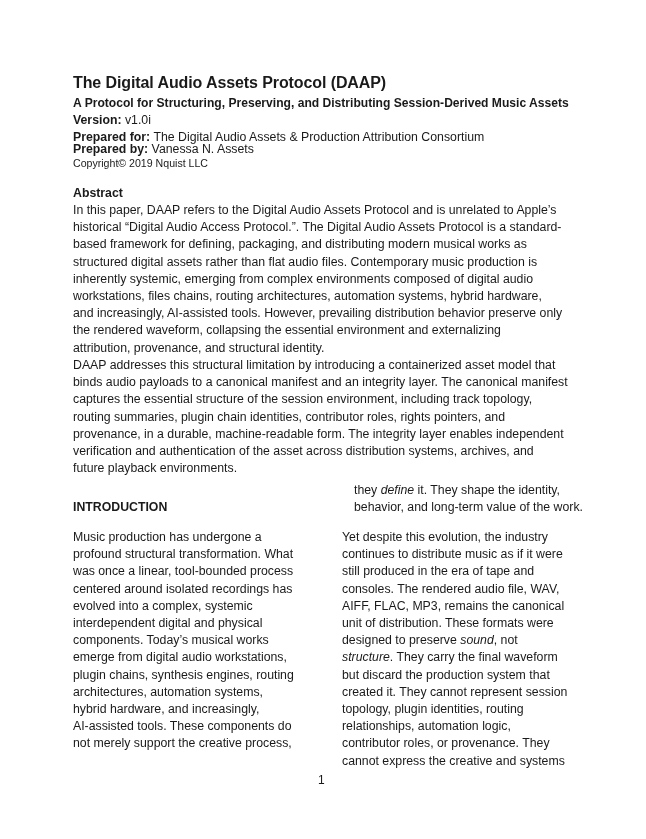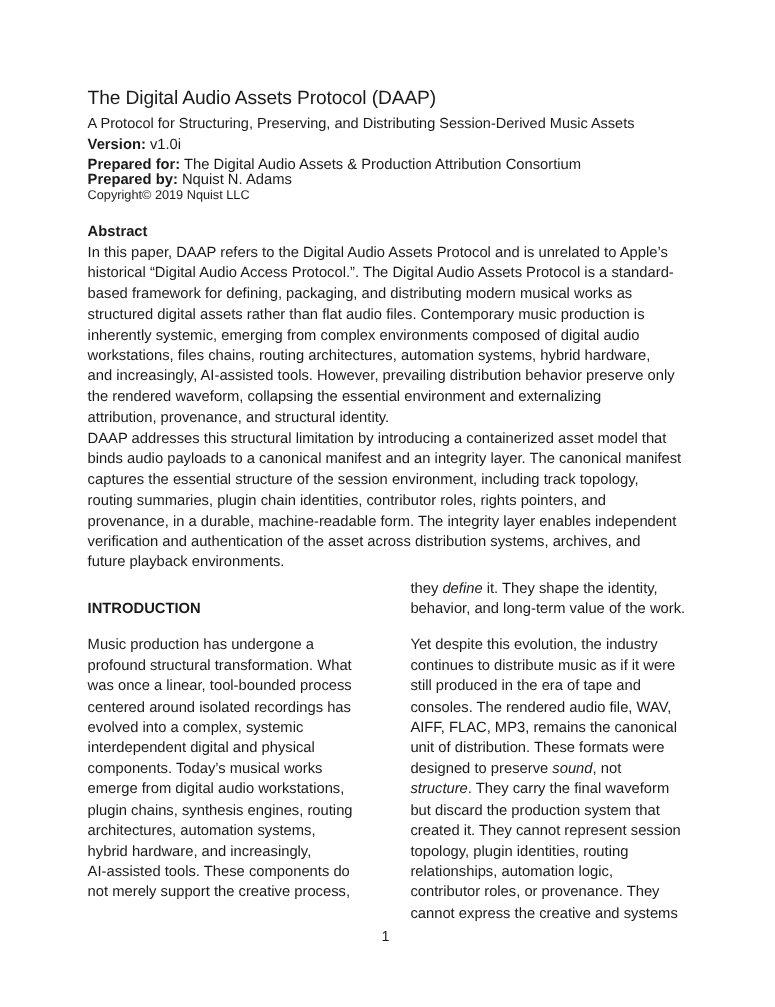--- a/index.html
+++ b/index.html
@@ -1,20 +1,20 @@
 <!DOCTYPE html>
 <html><head>
 <meta charset="utf-8">
 <style>
   html, body { margin: 0; padding: 0; background: #ffffff; }
   body { width: 646px; height: 839px; position: relative; overflow: hidden;
          font-family: "Liberation Sans", "DejaVu Sans", sans-serif; color: #1a1a1a; }
   .page { position: absolute; left: 73px; top: 0; width: 500px; }
-  .title { position: absolute; top: 74px; left: 0; font-size: 16px; font-weight: normal; white-space: nowrap; letter-spacing: -0.1px; }
-  .subtitle { position: absolute; top: 96px; left: 0; font-size: 12.1px; font-weight: normal; white-space: nowrap; }
+  .title { position: absolute; top: 74px; left: 0; font-size: 16px; font-weight: bold; white-space: nowrap; letter-spacing: -0.1px; }
+  .subtitle { position: absolute; top: 96px; left: 0; font-size: 12.1px; font-weight: bold; white-space: nowrap; }
   .meta { position: absolute; left: 0; font-size: 12.3px; white-space: nowrap; }
   .meta b { font-weight: bold; }
   .copyright { position: absolute; top: 157px; left: 0; font-size: 10.6px; white-space: nowrap; }
   .abs-head { position: absolute; top: 186px; left: 0; font-size: 12.3px; font-weight: bold; }
   .para { position: absolute; left: 0; font-size: 12.3px; line-height: 17.2px; }
   .para .ln { display: block; white-space: nowrap; }
   .col { position: absolute; font-size: 12.3px; line-height: 17.2px; width: 250px; }
   .col .ln { display: block; white-space: nowrap; }
   .intro-head { position: absolute; top: 500px; left: 0; font-size: 12.3px; font-weight: bold; }
   .pagenum { position: absolute; top: 773px; left: 318px; font-size: 12px; }
@@ -27,21 +27,21 @@
   <div class="title">The Digital Audio Assets Protocol (DAAP)</div>
   <div class="subtitle">A Protocol for Structuring, Preserving, and Distributing Session-Derived Music Assets</div>
 
   <div class="meta" style="top:113px">
     <b>Version:</b><span> v1.0i</span>
   </div>
   <div class="meta" style="top:130px">
     <b>Prepared for:</b><span> The Digital Audio Assets &amp; Production Attribution Consortium</span>
   </div>
   <div class="meta" style="top:147px;top:142px">
-    <b>Prepared by:</b><span> Nquist N. Adams</span>
+    <b>Prepared by:</b><span> Vanessa N. Assets</span>
   </div>
   <div class="copyright">Copyright© 2019 Nquist LLC</div>
 
   <div class="abs-head">Abstract</div>
   <div class="para" style="top:202px" id="abs-p1">
       <span class="ln">In this paper, DAAP refers to the Digital Audio Assets Protocol and is unrelated to Apple’s</span>
       <span class="ln">historical “Digital Audio Access Protocol.”. The Digital Audio Assets Protocol is a standard-</span>
       <span class="ln">based framework for defining, packaging, and distributing modern musical works as</span>
       <span class="ln">structured digital assets rather than flat audio files. Contemporary music production is</span>
       <span class="ln">inherently systemic, emerging from complex environments composed of digital audio</span>
@@ -70,21 +70,21 @@
       <span class="ln">interdependent digital and physical</span>
       <span class="ln">components. Today’s musical works</span>
       <span class="ln">emerge from digital audio workstations,</span>
       <span class="ln">plugin chains, synthesis engines, routing</span>
       <span class="ln">architectures, automation systems,</span>
       <span class="ln">hybrid hardware, and increasingly,</span>
       <span class="ln">AI-assisted tools. These components do</span>
       <span class="ln">not merely support the creative process,</span>
     </div>
 
-  <div class="col" style="top:482px; left:269px">
+  <div class="col" style="top:482px; left:281px">
     <span class="ln"><span>they </span><em>define</em><span> it. They shape the identity,</span></span>
     <span class="ln">behavior, and long-term value of the work.</span>
   </div>
 
   <div class="col" style="top:529px; left:269px">
     <span class="ln">Yet despite this evolution, the industry</span>
     <span class="ln">continues to distribute music as if it were</span>
     <span class="ln">still produced in the era of tape and</span>
     <span class="ln">consoles. The rendered audio file, WAV,</span>
     <span class="ln">AIFF, FLAC, MP3, remains the canonical</span>

